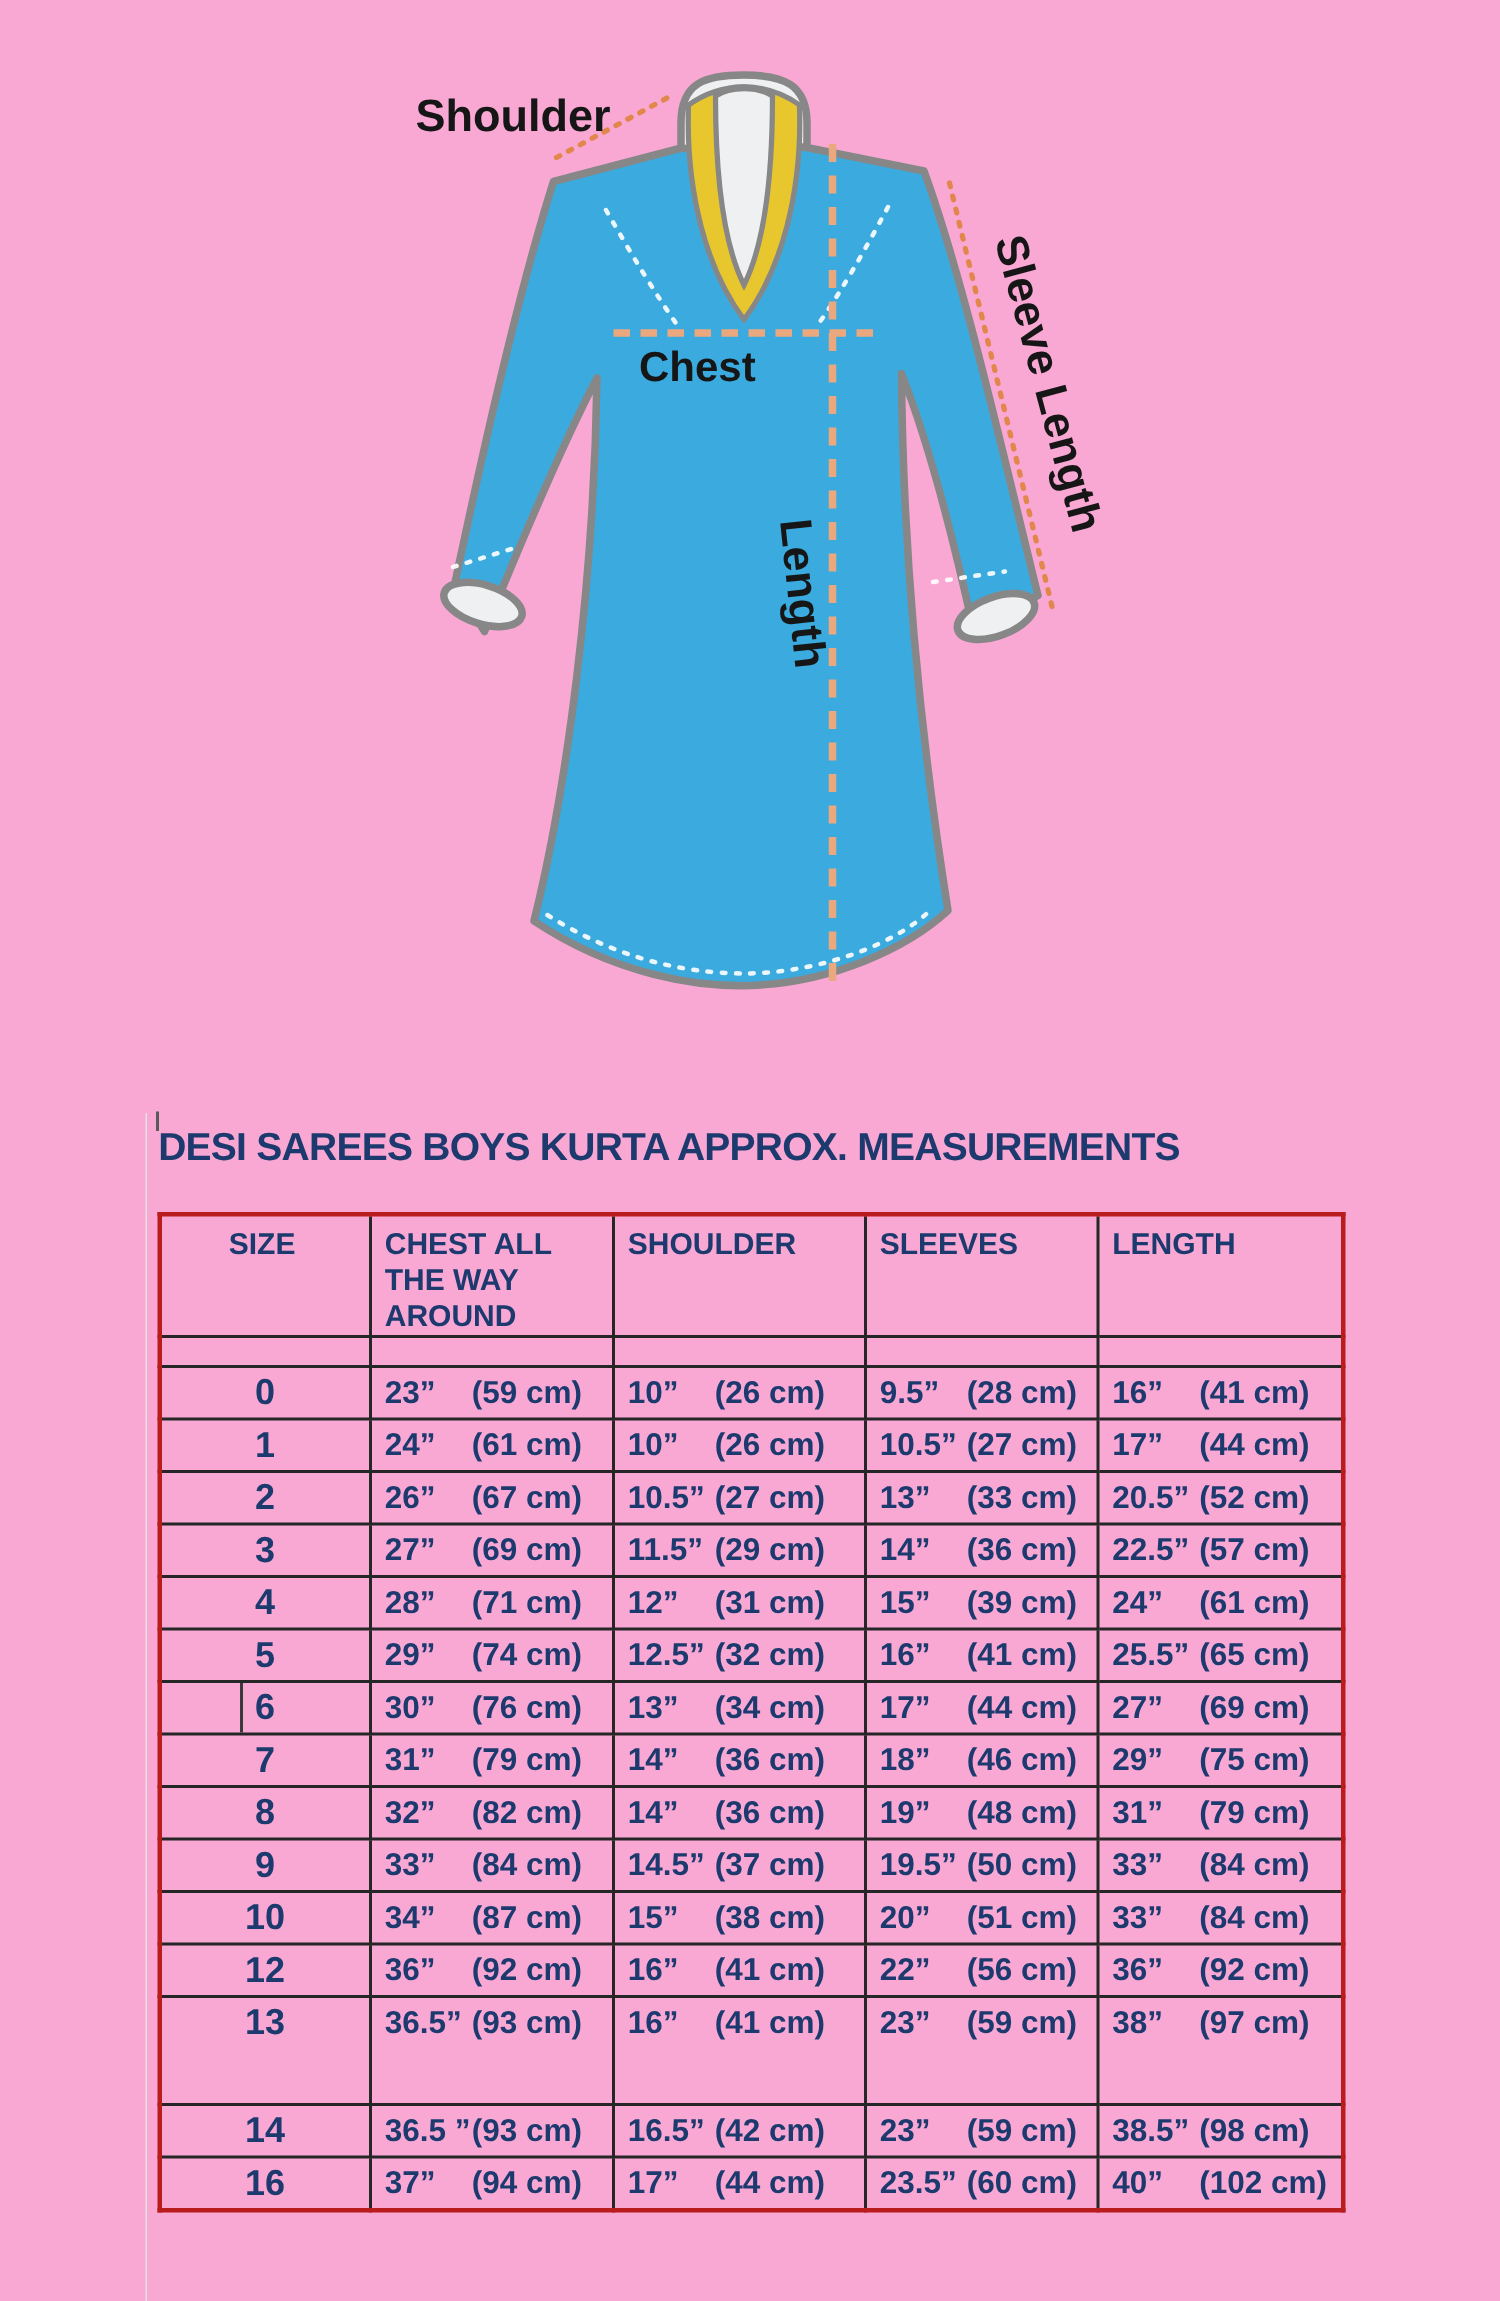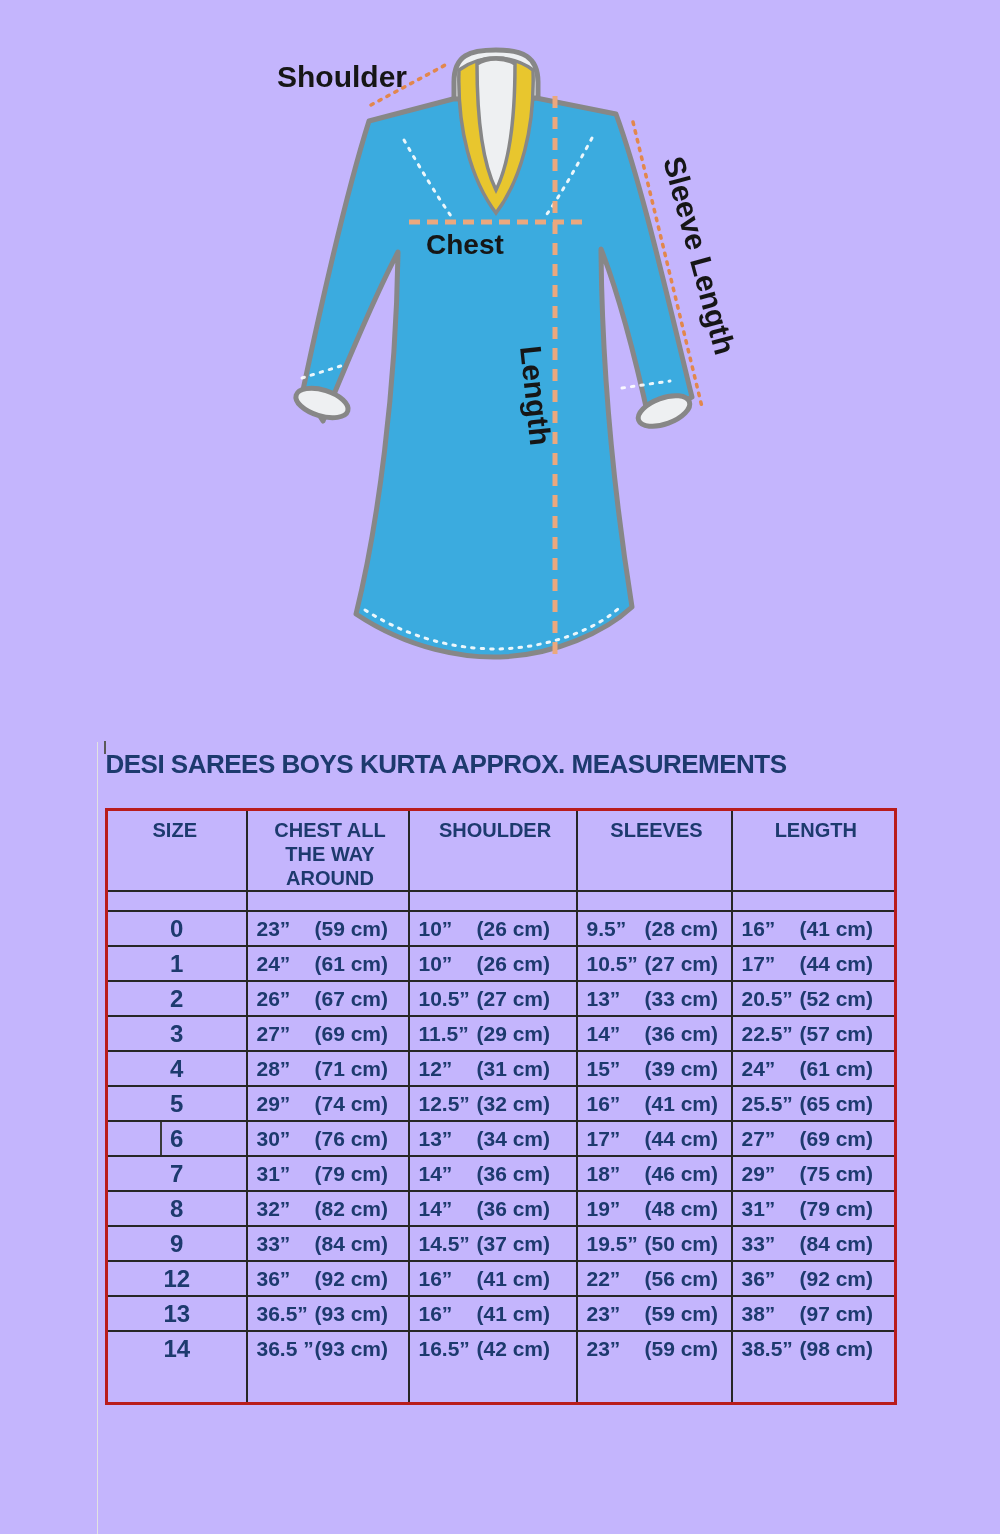--- a/index.html
+++ b/index.html
@@ -1,30 +1,30 @@
 <!DOCTYPE html>
 <html><head>
 <meta charset="utf-8">
 <style>
   html,body{margin:0;padding:0;background:#ffffff;}
-  .page{position:relative;width:1000px;height:1534px;background:#c4b5fd;overflow:hidden;
+  .page{position:relative;width:1000px;height:1534px;background:#f9a8d4;overflow:hidden;
         font-family:"Liberation Sans",sans-serif;}
   
   .scan-edge{position:absolute;left:97px;top:742px;width:1px;height:792px;background:#e2e2e2;}
   .scan-tick{position:absolute;left:104px;top:741px;width:2px;height:13px;background:#5a5a5a;}
 
   .title{position:absolute;left:0;top:749px;width:892px;text-align:center;
          font-size:26px;font-weight:bold;letter-spacing:-0.5px;color:#1d3a6e;}
 
   table.size-table{position:absolute;left:105px;top:808px;width:789px;
          border-collapse:collapse;table-layout:fixed;
          border:3px solid #b91c1c;color:#1d3a6e;font-weight:bold;}
   .size-table th,.size-table td{border:2px solid #262626;overflow:hidden;}
   tr.hdr{height:70px;}
-  tr.hdr th{font-size:20px;text-align:center;vertical-align:top;padding:7px 4px 0 9px;line-height:1.2;}
+  tr.hdr th{font-size:20px;text-align:left;vertical-align:top;padding:7px 4px 0 9px;line-height:1.2;}
   tr.hdr th.c-size{text-align:center;padding-left:0;}
   tr.spacer{height:20px;}
   tbody tr{height:35px;}
   tbody tr:nth-child(13){height:72px;}
   tbody tr:nth-child(n+14){height:28px;}
   td.c-size{text-align:center;font-size:24px;vertical-align:top;line-height:30px;padding-top:2px;}
   td.c-m{font-size:21px;vertical-align:top;padding:2px 0 0 9px;line-height:30px;white-space:nowrap;}
   td.c-m .in{display:inline-block;min-width:58px;}
   
   tbody tr:nth-child(7) td.c-size{position:relative;}
@@ -180,35 +180,49 @@
           <td class="c-m"><span class="in">31”</span><span class="cm">(79 cm)</span></td>
         </tr>
         <tr>
           <td class="c-size">9</td>
           <td class="c-m"><span class="in">33”</span><span class="cm">(84 cm)</span></td>
           <td class="c-m"><span class="in">14.5”</span><span class="cm">(37 cm)</span></td>
           <td class="c-m"><span class="in">19.5”</span><span class="cm">(50 cm)</span></td>
           <td class="c-m"><span class="in">33”</span><span class="cm">(84 cm)</span></td>
         </tr>
         <tr>
+          <td class="c-size">10</td>
+          <td class="c-m"><span class="in">34”</span><span class="cm">(87 cm)</span></td>
+          <td class="c-m"><span class="in">15”</span><span class="cm">(38 cm)</span></td>
+          <td class="c-m"><span class="in">20”</span><span class="cm">(51 cm)</span></td>
+          <td class="c-m"><span class="in">33”</span><span class="cm">(84 cm)</span></td>
+        </tr>
+        <tr>
           <td class="c-size">12</td>
           <td class="c-m"><span class="in">36”</span><span class="cm">(92 cm)</span></td>
           <td class="c-m"><span class="in">16”</span><span class="cm">(41 cm)</span></td>
           <td class="c-m"><span class="in">22”</span><span class="cm">(56 cm)</span></td>
           <td class="c-m"><span class="in">36”</span><span class="cm">(92 cm)</span></td>
         </tr>
         <tr>
           <td class="c-size">13</td>
           <td class="c-m"><span class="in">36.5”</span><span class="cm">(93 cm)</span></td>
           <td class="c-m"><span class="in">16”</span><span class="cm">(41 cm)</span></td>
           <td class="c-m"><span class="in">23”</span><span class="cm">(59 cm)</span></td>
           <td class="c-m"><span class="in">38”</span><span class="cm">(97 cm)</span></td>
         </tr>
         <tr>
           <td class="c-size">14</td>
           <td class="c-m"><span class="in">36.5 ”</span><span class="cm">(93 cm)</span></td>
           <td class="c-m"><span class="in">16.5”</span><span class="cm">(42 cm)</span></td>
           <td class="c-m"><span class="in">23”</span><span class="cm">(59 cm)</span></td>
           <td class="c-m"><span class="in">38.5”</span><span class="cm">(98 cm)</span></td>
         </tr>
+        <tr>
+          <td class="c-size">16</td>
+          <td class="c-m"><span class="in">37”</span><span class="cm">(94 cm)</span></td>
+          <td class="c-m"><span class="in">17”</span><span class="cm">(44 cm)</span></td>
+          <td class="c-m"><span class="in">23.5”</span><span class="cm">(60 cm)</span></td>
+          <td class="c-m"><span class="in">40”</span><span class="cm">(102 cm)</span></td>
+        </tr>
       </tbody>
   </table>
 </div>
 
 </body></html>

